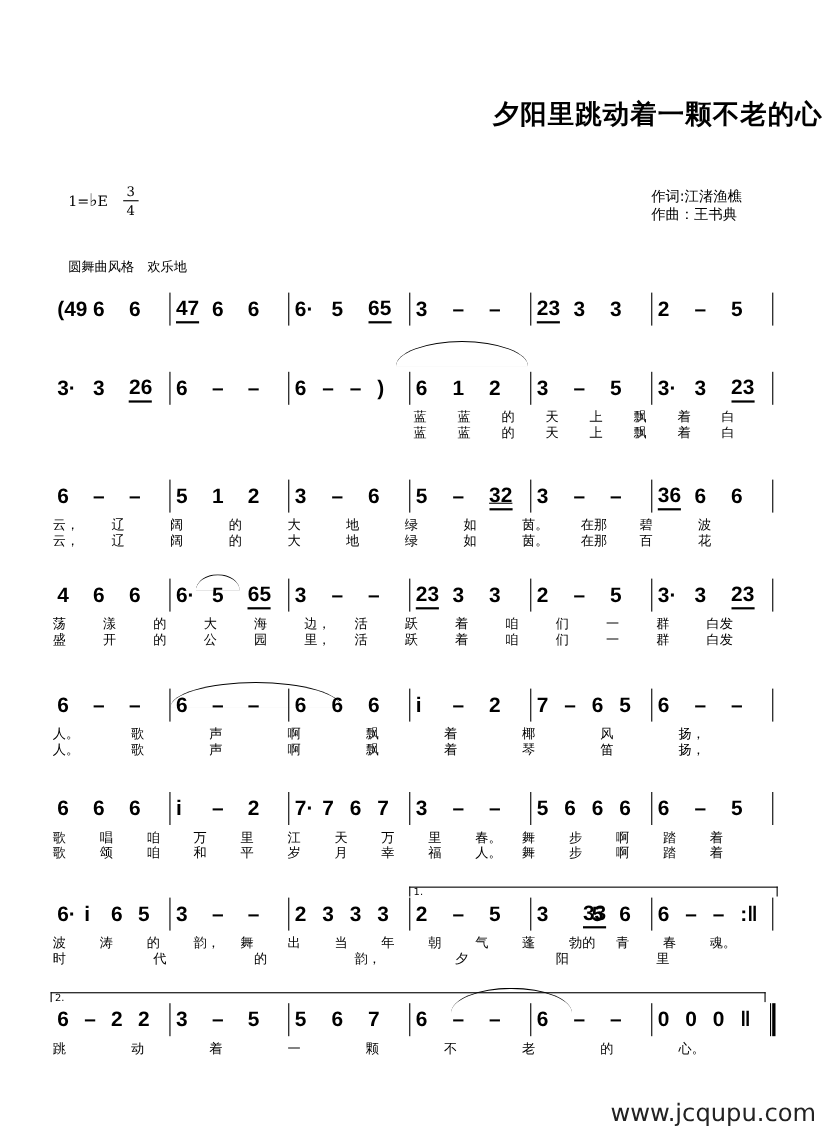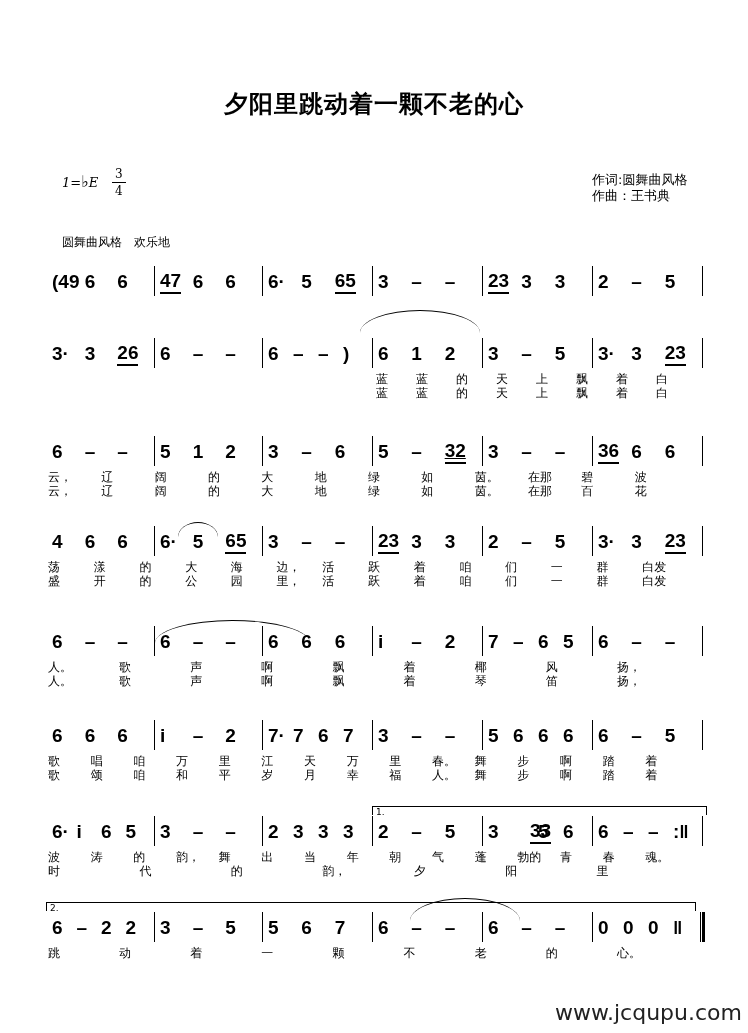--- a/index.html
+++ b/index.html
@@ -1,18 +1,18 @@
 <!DOCTYPE html>
 <html><head>
 <meta charset="utf-8">
 <style>
   html,body{margin:0;padding:0;background:#fff;}
   body{width:748px;height:1033px;position:relative;overflow:hidden;font-family:"DejaVu Sans",sans-serif;color:#000;}
-  .title{position:absolute;top:88px;left:0;width:748px;text-align:center;font-size:24px;font-weight:bold;letter-spacing:1px;}
-  .key{position:absolute;top:172px;left:62px;font-family:"DejaVu Serif",serif;font-size:13px;font-style:italic;}
+  .title{position:absolute;top:88px;left:0;width:748px;text-align:right;font-size:24px;font-weight:bold;letter-spacing:1px;}
+  .key{position:absolute;top:172px;left:62px;font-family:"DejaVu Serif",serif;font-size:13px;}
   .key .flat{font-size:16px;}
   .timesig{position:absolute;top:166px;left:112px;font-family:"DejaVu Serif",serif;font-size:12px;text-align:center;line-height:16px;}
   .timesig .num{border-bottom:1px solid #000;padding:0 3px;}
   .credits{position:absolute;top:172px;left:592px;font-size:13px;line-height:16px;}
   .tempo{position:absolute;top:234px;left:62px;font-size:12px;}
   .tempo span{margin-right:12px;margin-top:19px;}
   .row{position:absolute;left:46px;width:660px;height:60px;}
   .notes{position:absolute;top:0;left:0;width:100%;height:26px;}
   .n{position:absolute;font-family:"Liberation Sans",sans-serif;font-weight:bold;font-size:19px;line-height:24px;}
   .n.u{border-bottom:2px solid #000;line-height:22px;}
@@ -29,21 +29,21 @@
 <div class="title">夕阳里跳动着一颗不老的心</div>
 
 <div class="key">
   <span>1=</span><span class="flat">♭</span><span>E</span>
 </div>
 <div class="timesig">
   <div class="num">3</div>
   <div>4</div>
 </div>
 <div class="credits">
-  <div>作词:圆舞曲风格</div>
+  <div>作词:江渚渔樵</div>
   <div>作曲：王书典</div>
 </div>
 <div class="tempo">
   <span>圆舞曲风格</span><span>欢乐地</span>
 </div>
 
 <div id="score">
     <div class="row" style="top: 270px;">
       <div class="notes">
         <span class="n" style="left: 6px;">(49</span>

